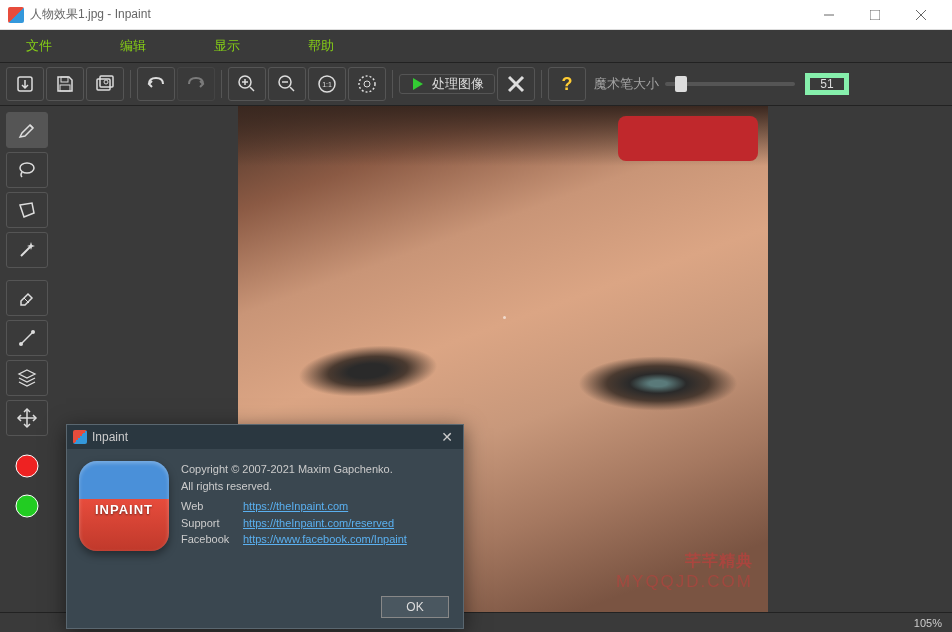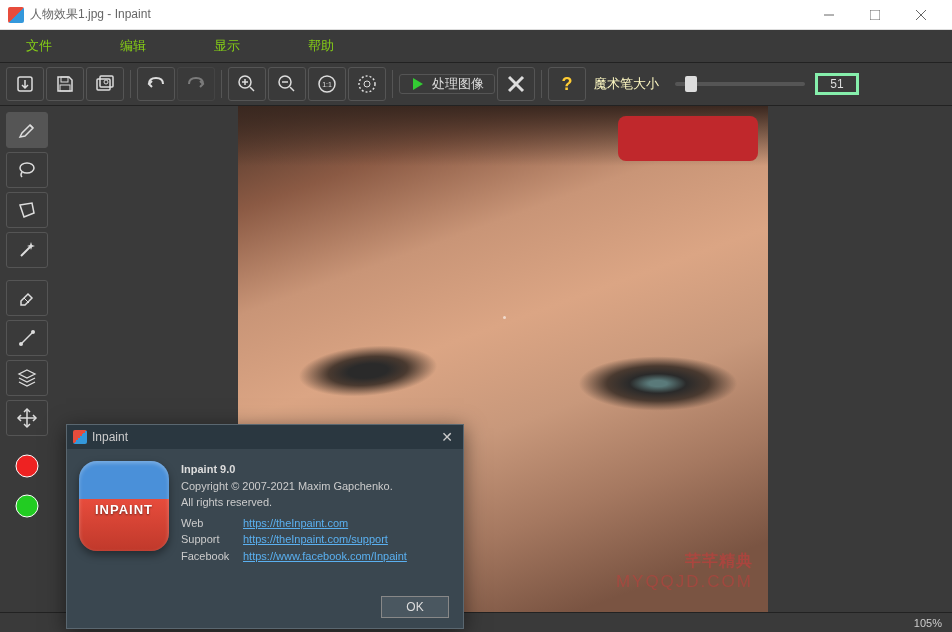--- a/index.html
+++ b/index.html
@@ -8,24 +8,24 @@
 .titlebar-icon{width:16px;height:16px;background:linear-gradient(135deg,#e74c3c 50%,#3498db 50%);margin-right:6px;border-radius:2px}
 .titlebar-text{font-size:12px;color:#666;flex:1}
 .win-controls{display:flex}
 .win-btn{width:46px;height:30px;display:flex;align-items:center;justify-content:center;color:#666;font-size:12px}
 .menubar{height:32px;background:#3a3a3a;display:flex;align-items:center;padding:0 12px}
 .menu-item{color:#84cc16;font-size:13px;padding:0 14px;margin-right:40px;cursor:pointer}
 .toolbar{height:44px;background:#3a3a3a;border-top:1px solid #222;border-bottom:1px solid #222;display:flex;align-items:center;padding:0 6px;gap:2px}
 .tbtn{width:38px;height:34px;display:flex;align-items:center;justify-content:center;border:1px solid #555;border-radius:3px;background:#3a3a3a;cursor:pointer;color:#ddd}
 .tsep{width:1px;height:28px;background:#555;margin:0 4px}
 .process-btn{display:flex;align-items:center;height:20px;padding:0 10px;border:1px solid #555;border-radius:3px;background:#3a3a3a;cursor:pointer;color:#ddd;font-size:13px;gap:6px}
-.brush-label{color:#fef9c3;font-size:13px;margin-left:6px;margin-right:14px}
+.brush-label{color:#a3a3a3;font-size:13px;margin-left:6px;margin-right:4px}
 .slider-track{width:130px;height:4px;background:#555;position:relative;border-radius:2px}
 .slider-thumb{position:absolute;width:12px;height:16px;background:#ddd;top:-6px;left:10px;border-radius:2px}
-.brush-val{width:44px;height:22px;border:3px solid #86efac;background:#3a3a3a;color:#ddd;font-size:12px;display:flex;align-items:center;justify-content:center;margin-left:8px}
+.brush-val{width:44px;height:22px;border:5px solid #86efac;background:#3a3a3a;color:#ddd;font-size:12px;display:flex;align-items:center;justify-content:center;margin-left:8px}
 .workspace{display:flex;height:506px;background:#3a3a3a}
 .left-tools{width:54px;background:#3a3a3a;padding:6px;display:flex;flex-direction:column;gap:4px}
 .ltool{width:42px;height:36px;border:1px solid #555;border-radius:3px;display:flex;align-items:center;justify-content:center;cursor:pointer;color:#ddd}
 .ltool.active{background:#555}
 .ltool.red-c{border:none}
 .ltool.green-c{border:none}
 .canvas-area{flex:1;background:#3a3a3a;position:relative;overflow:hidden;display:flex;align-items:flex-start;justify-content:center}
 .image-canvas{width:530px;height:506px;background:linear-gradient(160deg,#4a3328 0%,#8b5a44 15%,#c99577 30%,#dba584 45%,#c8987b 60%,#a57860 75%,#7a5442 90%);position:relative;margin-top:0}
 .face-shadow{position:absolute;left:0;top:0;right:0;height:60px;background:linear-gradient(180deg,#3a2820,transparent)}
 .eye-left{position:absolute;left:60px;top:240px;width:140px;height:50px;background:radial-gradient(ellipse,#2a2a2a 20%,#4a3a30 40%,transparent 70%);border-radius:50%;transform:rotate(-5deg)}
@@ -257,31 +257,30 @@
   <div class="about-title">
     <div class="about-title-icon"></div>
     <span>Inpaint</span>
     <div class="about-close">✕</div>
   </div>
   <div class="about-body">
     <div class="about-icon">
       <div class="about-icon-text">INPAINT</div>
     </div>
     <div class="about-info">
-      <div><b>Inpaint 9.0</b></div>
       <div>Copyright © 2007-2021 Maxim Gapchenko.</div>
       <div>All rights reserved.</div>
       <div style="height:4px"></div>
       <div class="about-info-row">
           <span class="about-info-label">Web</span>
           <a>https://theInpaint.com</a>
         </div>
       <div class="about-info-row">
           <span class="about-info-label">Support</span>
-          <a>https://theInpaint.com/support</a>
+          <a>https://theInpaint.com/reserved</a>
         </div>
       <div class="about-info-row">
           <span class="about-info-label">Facebook</span>
           <a>https://www.facebook.com/Inpaint</a>
         </div>
     </div>
   </div>
   <div class="about-ok">OK</div>
 </div>
 

